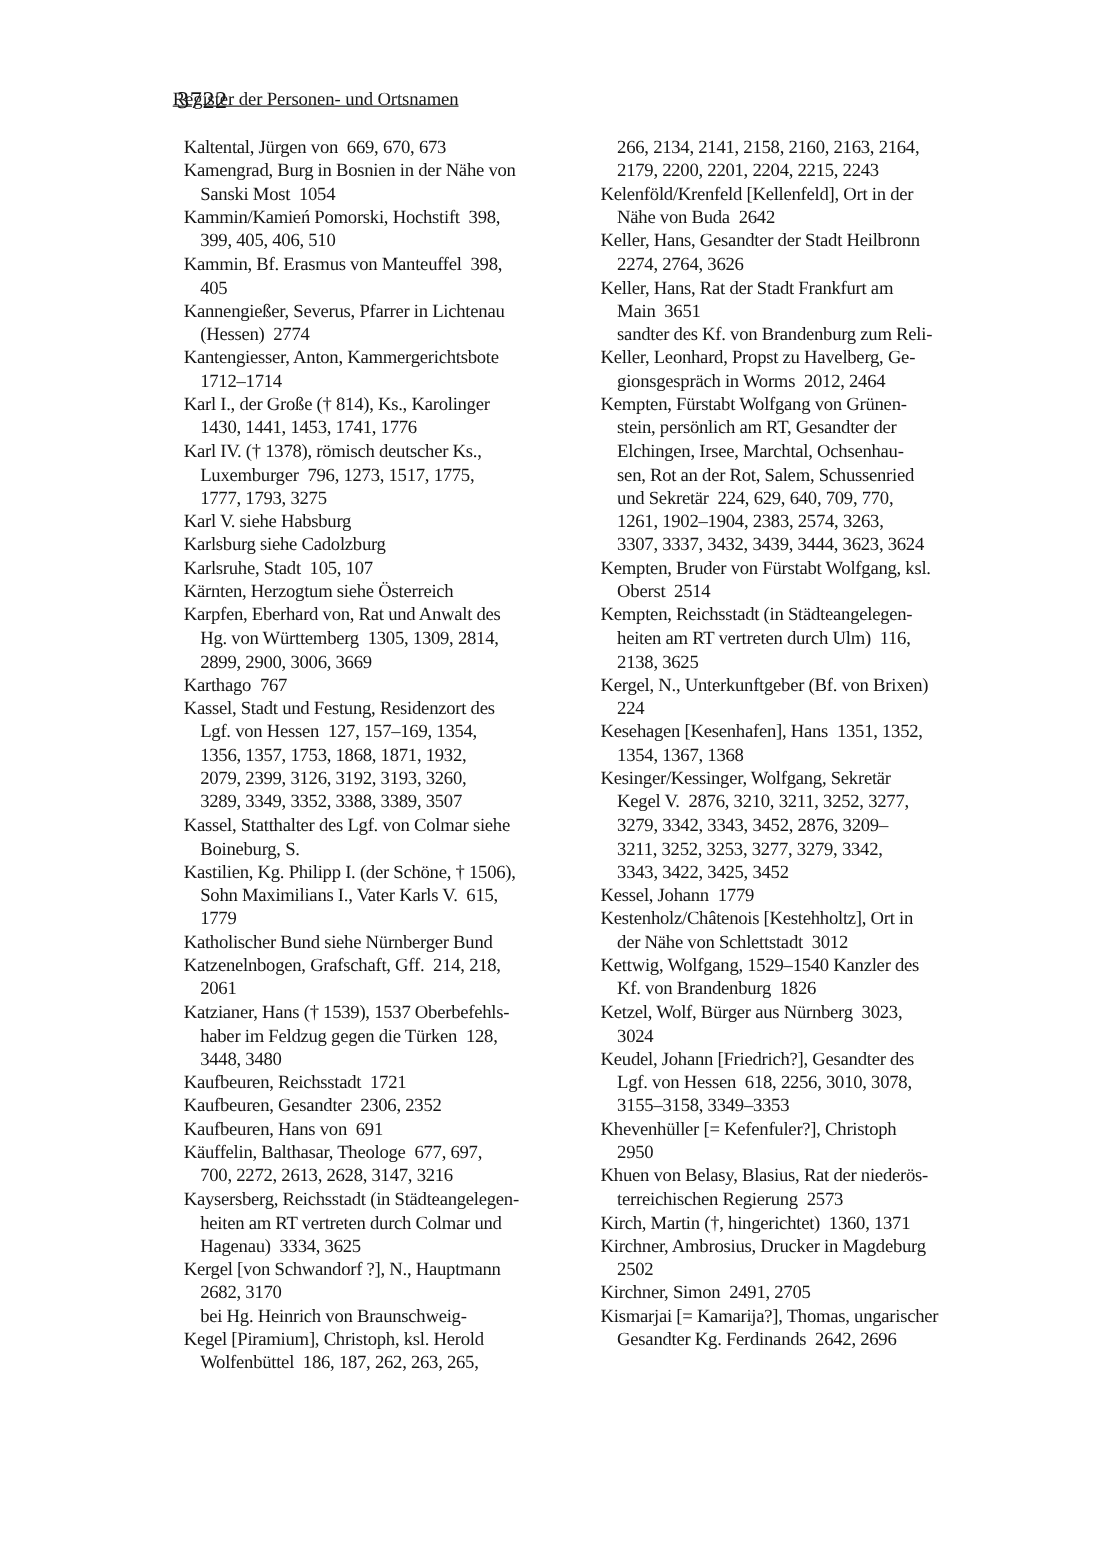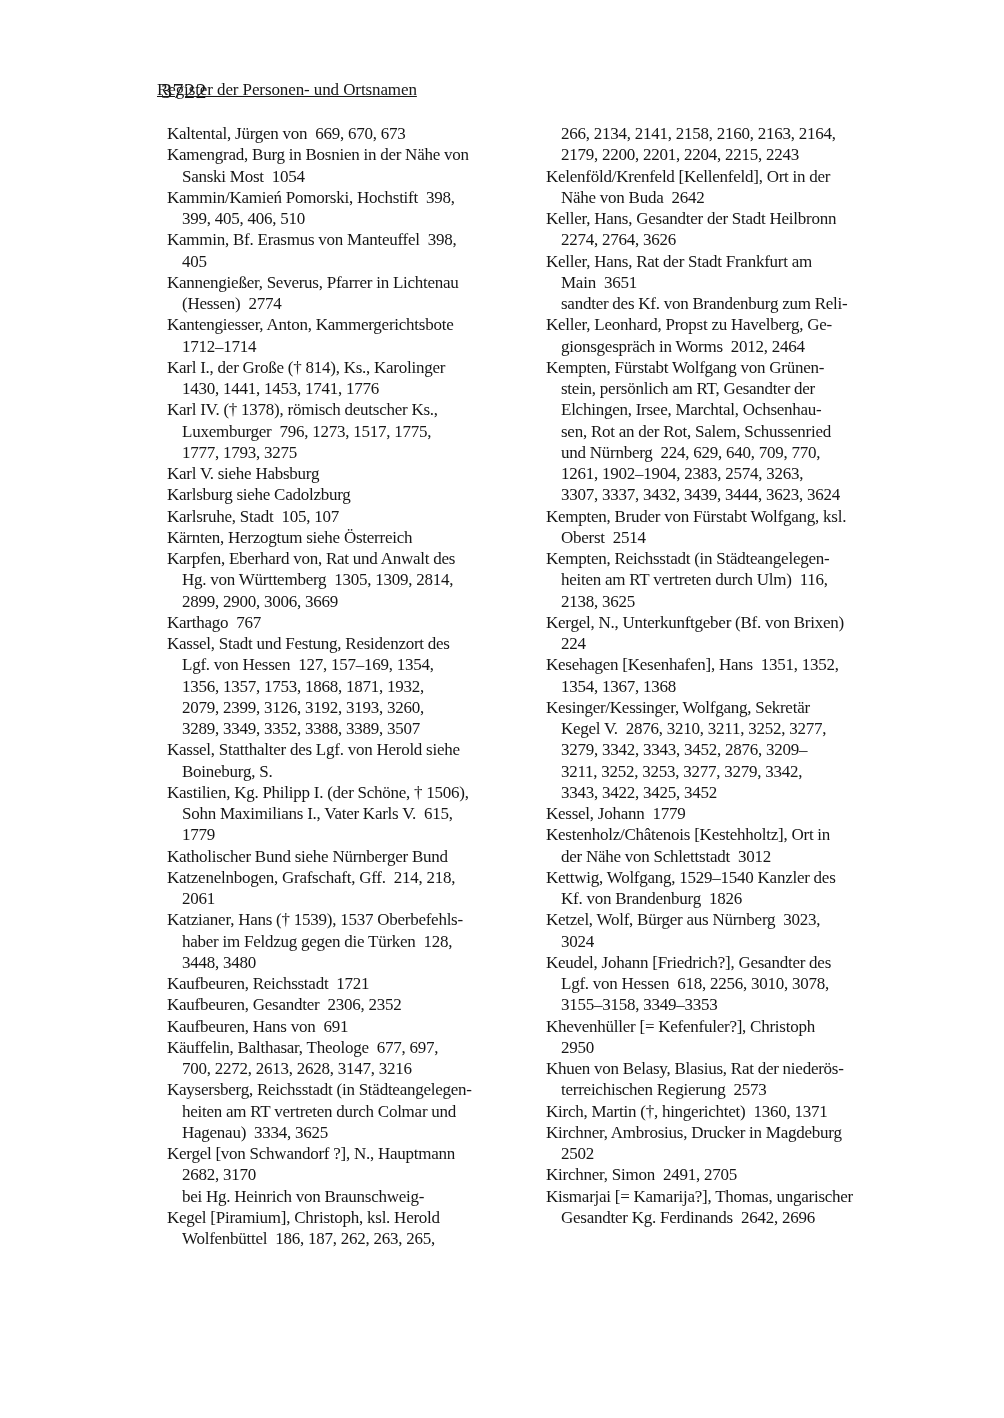--- a/index.html
+++ b/index.html
@@ -124,21 +124,21 @@
           <div class="line">Karthago  767</div>
         </div>
         <div class="entry">
           <div class="line">Kassel, Stadt und Festung, Residenzort des</div>
           <div class="line cont">Lgf. von Hessen  127, 157–169, 1354,</div>
           <div class="line cont">1356, 1357, 1753, 1868, 1871, 1932,</div>
           <div class="line cont">2079, 2399, 3126, 3192, 3193, 3260,</div>
           <div class="line cont">3289, 3349, 3352, 3388, 3389, 3507</div>
         </div>
         <div class="entry">
-          <div class="line">Kassel, Statthalter des Lgf. von Herold siehe</div>
+          <div class="line">Kassel, Statthalter des Lgf. von Colmar siehe</div>
           <div class="line cont">Boineburg, S.</div>
         </div>
         <div class="entry">
           <div class="line">Kastilien, Kg. Philipp I. (der Schöne, † 1506),</div>
           <div class="line cont">Sohn Maximilians I., Vater Karls V.  615,</div>
           <div class="line cont">1779</div>
         </div>
         <div class="entry">
           <div class="line">Katholischer Bund siehe Nürnberger Bund</div>
         </div>
@@ -197,21 +197,21 @@
         <div class="entry">
           <div class="line cont">sandter des Kf. von Brandenburg zum Reli-</div>
           <div class="line">Keller, Leonhard, Propst zu Havelberg, Ge-</div>
           <div class="line cont">gionsgespräch in Worms  2012, 2464</div>
         </div>
         <div class="entry">
           <div class="line">Kempten, Fürstabt Wolfgang von Grünen-</div>
           <div class="line cont">stein, persönlich am RT, Gesandter der</div>
           <div class="line cont">Elchingen, Irsee, Marchtal, Ochsenhau-</div>
           <div class="line cont">sen, Rot an der Rot, Salem, Schussenried</div>
-          <div class="line cont">und Nürnberg  224, 629, 640, 709, 770,</div>
+          <div class="line cont">und Sekretär  224, 629, 640, 709, 770,</div>
           <div class="line cont">1261, 1902–1904, 2383, 2574, 3263,</div>
           <div class="line cont">3307, 3337, 3432, 3439, 3444, 3623, 3624</div>
         </div>
         <div class="entry">
           <div class="line">Kempten, Bruder von Fürstabt Wolfgang, ksl.</div>
           <div class="line cont">Oberst  2514</div>
         </div>
         <div class="entry">
           <div class="line">Kempten, Reichsstadt (in Städteangelegen-</div>
           <div class="line cont">heiten am RT vertreten durch Ulm)  116,</div>

